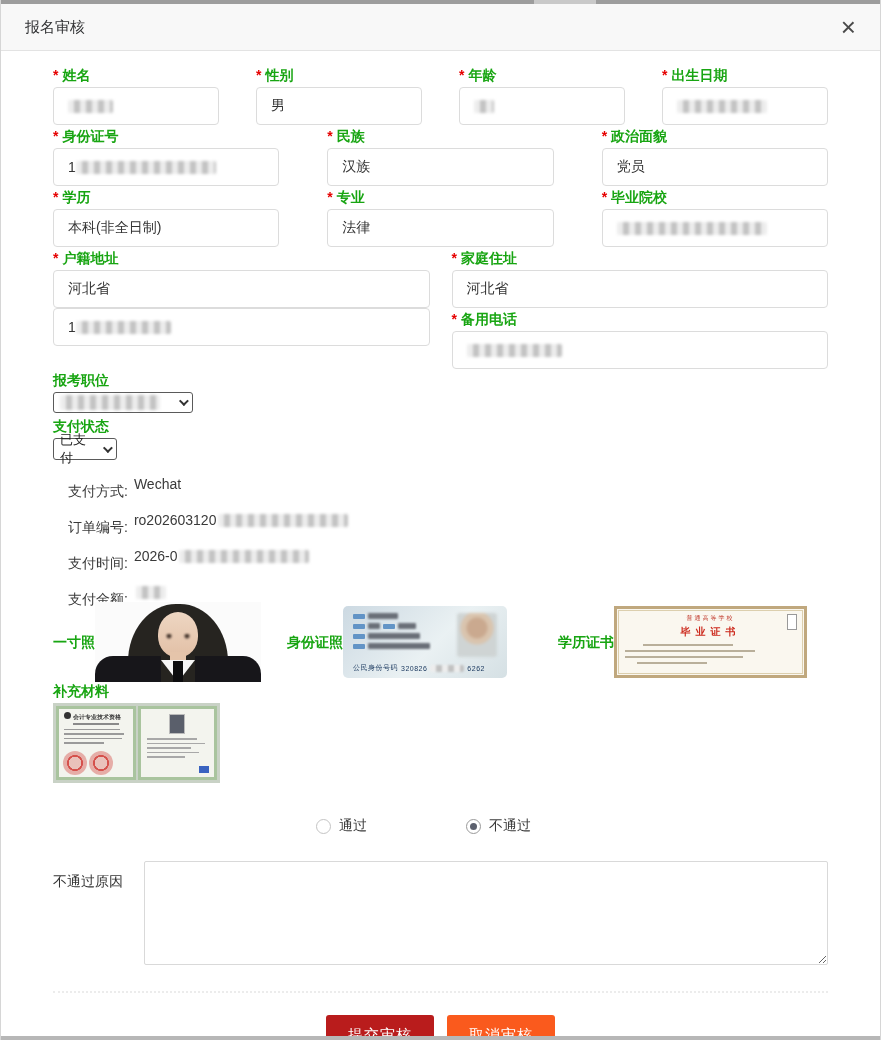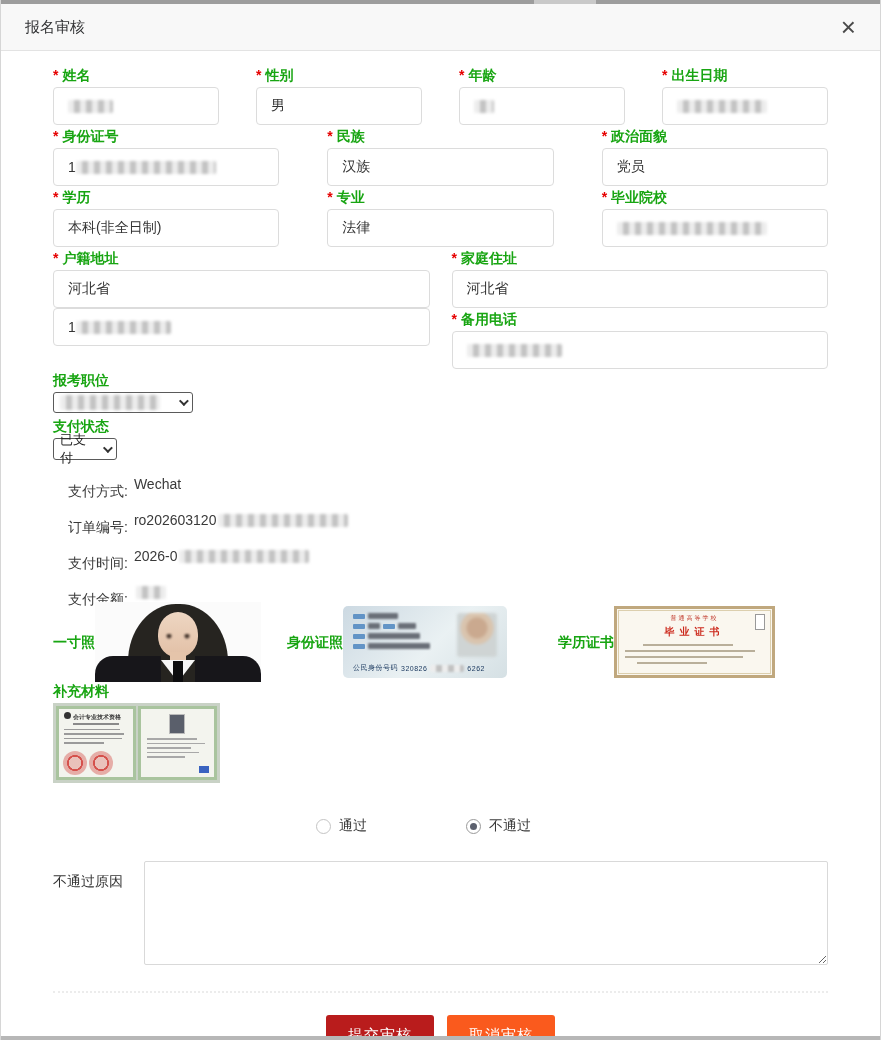--- a/index.html
+++ b/index.html
@@ -86,21 +86,21 @@
   .idc-row { display:flex; align-items:center; gap:3px; margin-bottom:4px; }
   .idc-k { width:12px; height:5px; background:#4e86c0; border-radius:1px; opacity:.85; }
   .idc-v { height:6px; background:#6a6f78; border-radius:1px; filter:blur(1px); }
   .idc-photo { position:absolute; right:10px; top:7px; width:40px; height:44px;
                background:radial-gradient(circle at 50% 34%, #caa98f 0 10px, #d9c4ae 11px 16px, #cfd4d4 17px);
                filter:blur(1.5px); border-radius:3px; }
   .idc-num { position:absolute; left:10px; bottom:5px; display:flex; align-items:center; gap:3px;
              font-size:7px; color:#1c3a60; white-space:nowrap; letter-spacing:.5px; }
   .idc-num .rd { height:7px; filter:blur(1.2px); }
 
-  .photo-diploma { width:161px; height:72px; background:#faf7ef; border:3px solid #c0a87e; }
+  .photo-diploma { width:193px; height:72px; background:#faf7ef; border:3px solid #c0a87e; }
   .photo-diploma .inner { position:absolute; inset:1px; border:1px solid #dccfae; }
   .dp-head { margin-top:5px; text-align:center; font-size:6px; color:#c0392b; letter-spacing:2px; }
   .dp-title { margin-top:2px; text-align:center; font-size:10px; font-weight:bold; color:#cc2a1d; letter-spacing:5px; }
   .dp-box { position:absolute; top:5px; right:7px; width:10px; height:16px; border:1px solid #999; background:#fff; }
   .dp-lines { margin:5px 8px 0; }
   .dp-lines i { display:block; height:2px; background:#b9af9a; margin-bottom:4px; }
   .dp-l1{width:90px; margin-left:18px;} .dp-l2{width:130px;} .dp-l3{width:118px;} .dp-l4{width:70px; margin-left:12px;}
 
   .photo-supp { width:167px; height:80px; background:#c9d2c6; padding:3px; display:flex; gap:2px; }
   .supp-page { position:relative; flex:1; background:#f3f4ee; border:3px solid #a9c49e; overflow:hidden; }

